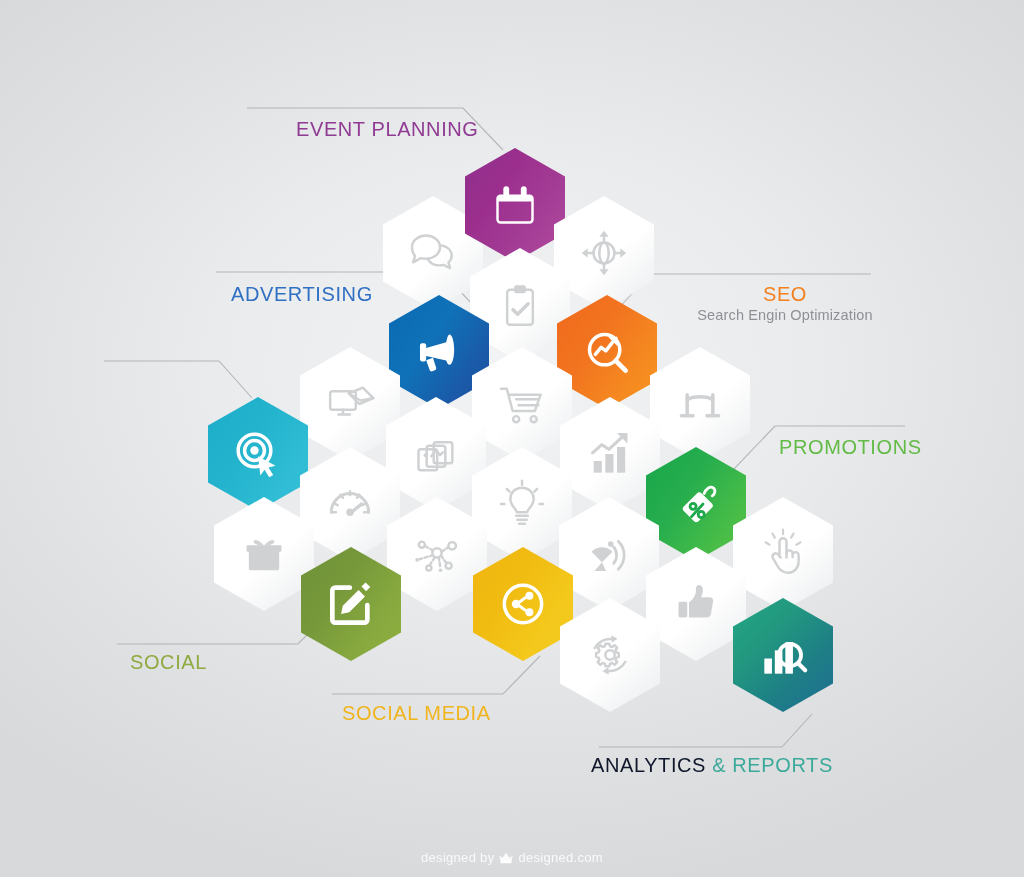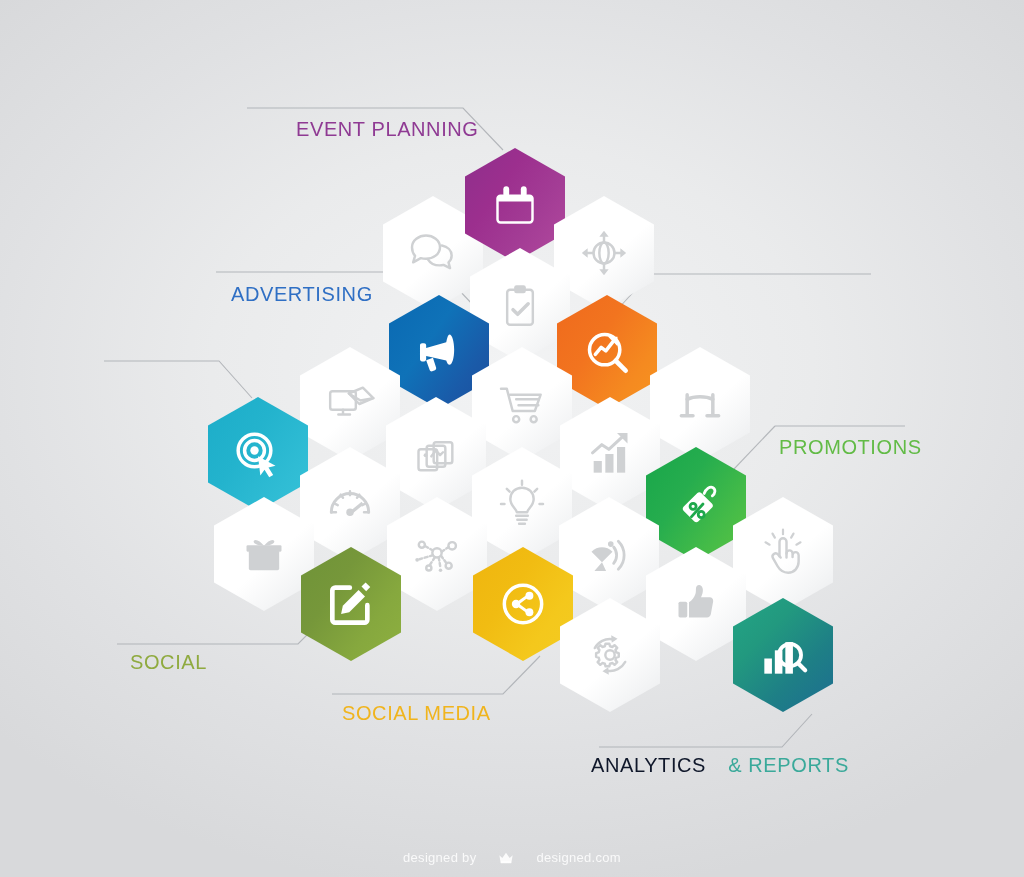--- a/index.html
+++ b/index.html
@@ -67,38 +67,38 @@
     letter-spacing: 0.15px;
   }
   .lbl-event   .title { color: #8f3a93; }
   .lbl-adv     .title { color: #2f6fc4; }
   .lbl-ppc     .title { color: #41b6cf; }
   .lbl-seo     .title { color: #f28021; }
   .lbl-promo   .title { color: #62bb46; }
   .lbl-content .title { color: #8faa3f; }
   .lbl-social  .title { color: #f0b41d; }
   .lbl-analytics .title { color: #3aa99a; }
-  .lbl-analytics .title .amp { color: #3aa99a; margin-left: 16px; }
+  .lbl-analytics .title .amp { color: #3aa99a; }
   .lbl-analytics .title .w1 { color: #0f172a; }
 
   
   #connectors { position: absolute; inset: 0; pointer-events: none; }
   #connectors line, #connectors polyline {
     stroke: #a9adb1; stroke-width: 1.1; fill: none; opacity: .85;
   }
 
   
   #footer {
     position: absolute;
     left: 0; right: 0; bottom: 12px;
     text-align: center;
     font-size: 13px;
     color: rgba(255,255,255,0.85);
     letter-spacing: .3px;
-    display: flex; align-items: center; justify-content: center; gap: 22px;
+    display: flex; align-items: center; justify-content: center; gap: 4px;
   }
   #footer .crown { display: inline-flex; }
   #footer .crown svg { width: 16px; height: 14px; fill: rgba(255,255,255,0.88); }
 </style>
 </head>
 <body>
 
 <div id="stage">
 
   <svg id="connectors" viewBox="0 0 1024 877" preserveAspectRatio="none" aria-hidden="true">
@@ -381,20 +381,24 @@
 
   <div class="label lbl-event" style="left:296px; top:118px;">
     <div class="title">EVENT PLANNING</div>
   </div>
 
   <div class="label lbl-adv" style="left:231px; top:283px;">
     <div class="title">ADVERTISING</div>
   </div>
 
 
+  <div class="label lbl-seo" style="left:695px; top:283px; text-align:center; width:180px;">
+    <div class="title">SEO</div>
+    <div class="sub">Search Engin Optimization</div>
+  </div>
 
   <div class="label lbl-promo" style="left:779px; top:436px;">
     <div class="title">PROMOTIONS</div>
   </div>
 
   <div class="label lbl-content" style="left:130px; top:651px;">
     <div class="title">SOCIAL</div>
   </div>
 
   <div class="label lbl-social" style="left:342px; top:702px;">

